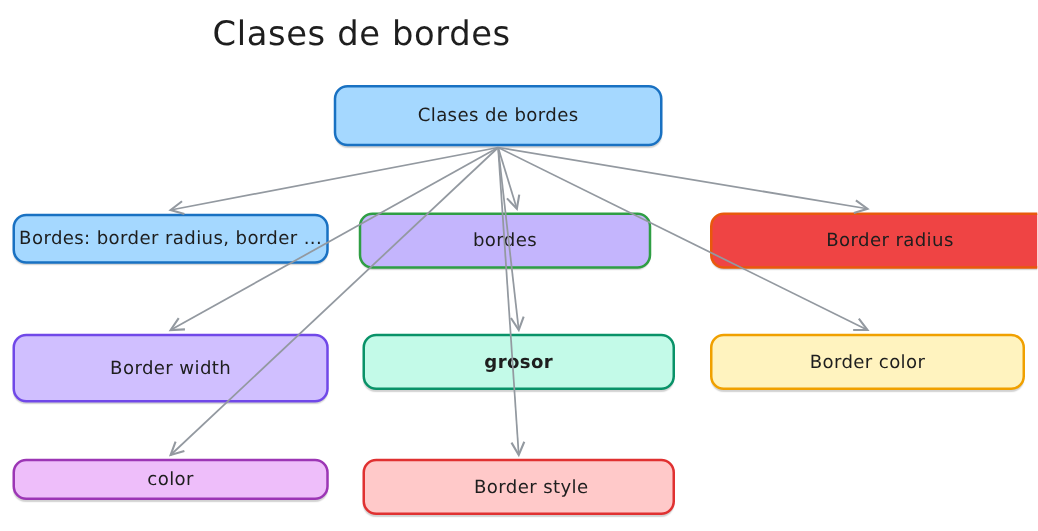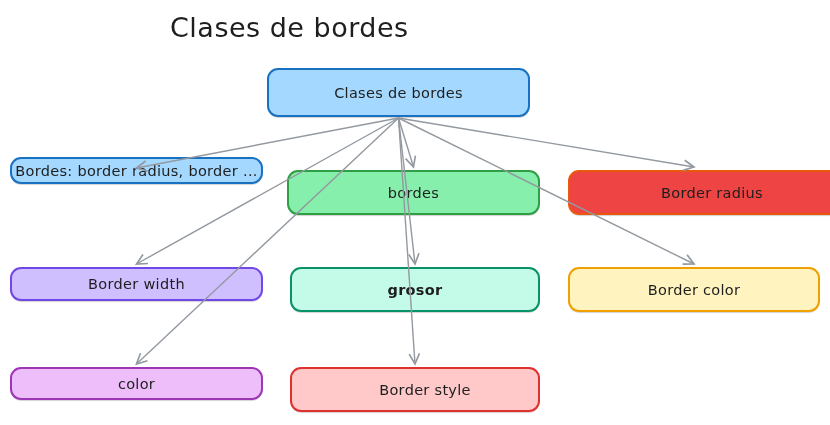--- a/index.html
+++ b/index.html
@@ -57,30 +57,30 @@
 </head>
 <body>
 
 <div id="stage">
   <h1 class="diagram-title">Clases de bordes</h1>
 
   <div id="nodes">
       <div class="node" style="left: 267px; top: 68px; width: 263px; height: 49px; background: rgb(165, 216, 255); border-color: rgb(25, 113, 194);">
         <span class="node-label">Clases de bordes</span>
       </div>
-      <div class="node" style="left: 10px; top: 157px; width: 253px; height: 27px; background: rgb(165, 216, 255); border-color: rgb(25, 113, 194);">
+      <div class="node" style="left: 10px; top: 171px; width: 253px; height: 40px; background: rgb(165, 216, 255); border-color: rgb(25, 113, 194);">
         <span class="node-label">Bordes: border radius, border ...</span>
       </div>
-      <div class="node" style="left: 287px; top: 170px; width: 253px; height: 45px; background: #86efac; border-color: rgb(47, 158, 68);">
+      <div class="node" style="left: 287px; top: 170px; width: 234px; height: 45px; background: #c4b5fd; border-color: rgb(47, 158, 68);">
         <span class="node-label">bordes</span>
       </div>
       <div class="node" style="left: 568px; top: 170px; width: 288px; height: 45px; background: #ef4444; border-color: rgb(232, 89, 12);">
         <span class="node-label">Border radius</span>
       </div>
-      <div class="node" style="left: 10px; top: 267px; width: 253px; height: 34px; background: rgb(208, 191, 255); border-color: rgb(112, 72, 232);">
+      <div class="node" style="left: 10px; top: 267px; width: 253px; height: 55px; background: rgb(208, 191, 255); border-color: rgb(112, 72, 232);">
         <span class="node-label">Border width</span>
       </div>
       <div class="node" style="left: 290px; top: 267px; width: 250px; height: 45px; background: rgb(195, 250, 232); border-color: rgb(9, 146, 104); font-weight: bold;">
         <span class="node-label">grosor</span>
       </div>
       <div class="node" style="left: 568px; top: 267px; width: 252px; height: 45px; background: rgb(255, 243, 191); border-color: rgb(240, 160, 0);">
         <span class="node-label">Border color</span>
       </div>
       <div class="node" style="left: 10px; top: 367px; width: 253px; height: 33px; background: rgb(238, 190, 250); border-color: rgb(156, 54, 181);">
         <span class="node-label">color</span>

